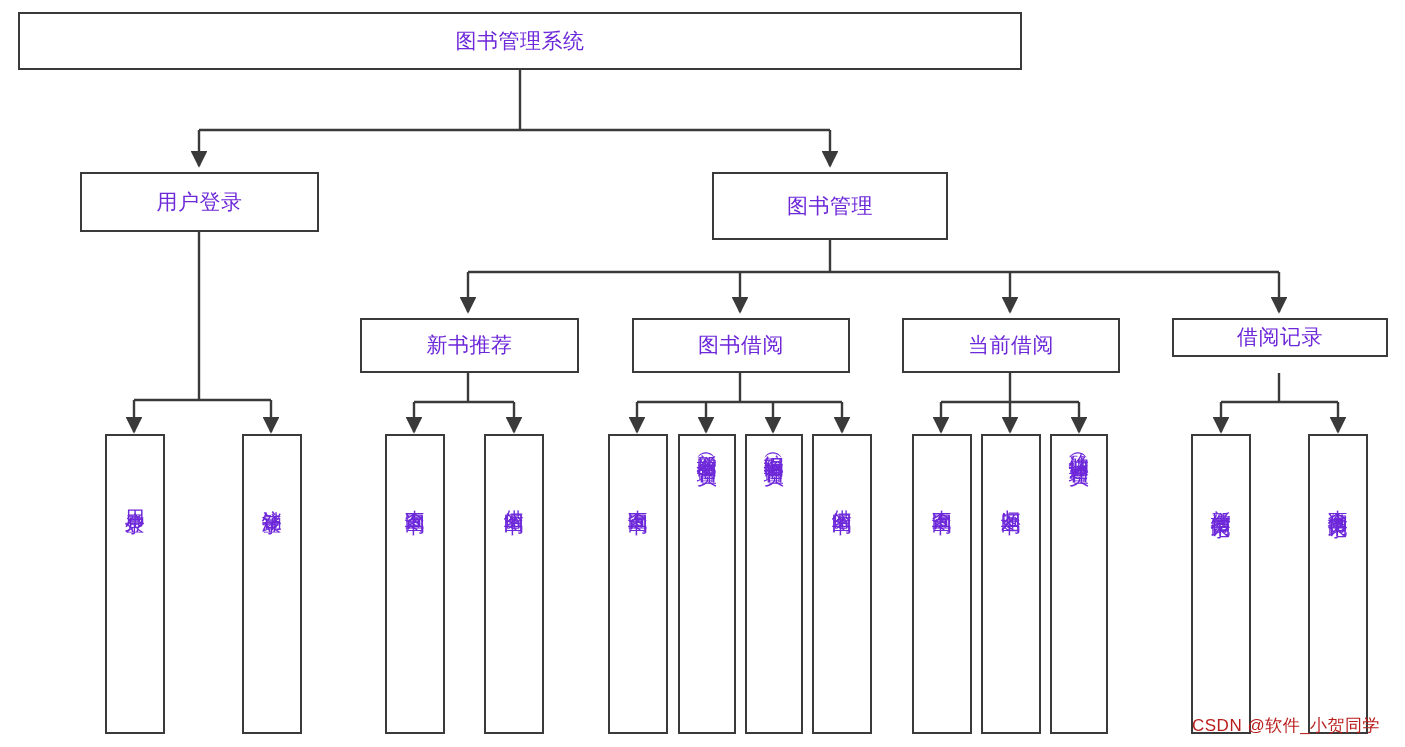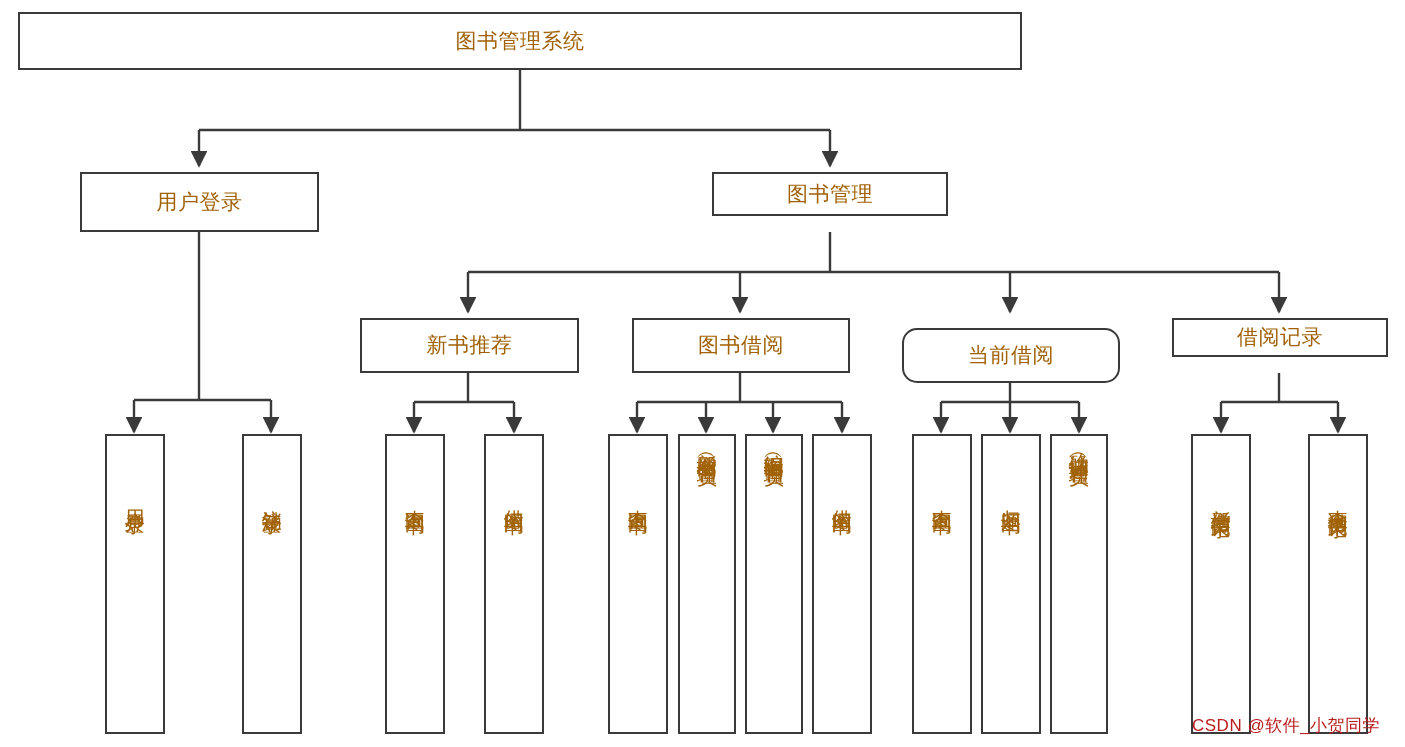--- a/index.html
+++ b/index.html
@@ -32,21 +32,21 @@
     display: flex;
     align-items: center;
     justify-content: center;
     color: #1a1a1a;
   }
   .node-label {
     font-size: 21px;
     line-height: 1.25;
     letter-spacing: 0.5px;
     white-space: nowrap;
-    color: #a16207;
+    color: #6d28d9;
   }
   .node.leaf {
     align-items: flex-start;
     justify-content: center;
     padding-top: 0;
   }
   .node.leaf .node-label {
     writing-mode: vertical-rl;
     text-orientation: upright;
     font-size: 20px;
@@ -124,31 +124,31 @@
     </g>
   </svg>
 
   <div class="node" style="left:18px; top:12px; width:1004px; height:58px;">
     <span class="node-label">图书管理系统</span>
   </div>
 
   <div class="node" style="left:80px; top:172px; width:239px; height:60px;">
     <span class="node-label">用户登录</span>
   </div>
-  <div class="node" style="left:712px; top:172px; width:236px; height:44px;">
+  <div class="node" style="left:712px; top:172px; width:236px; height:68px;">
     <span class="node-label">图书管理</span>
   </div>
 
   <div class="node" style="left:632px; top:318px; width:218px; height:55px;">
     <span class="node-label">图书借阅</span>
   </div>
   <div class="node" style="left:360px; top:318px; width:219px; height:55px;">
     <span class="node-label">新书推荐</span>
   </div>
-  <div class="node" style="left:902px; top:328px; width:218px; height:55px;border-radius:15px;">
+  <div class="node" style="left:902px; top:318px; width:218px; height:55px;">
     <span class="node-label">当前借阅</span>
   </div>
   <div class="node" style="left:1172px; top:318px; width:216px; height:39px;">
     <span class="node-label">借阅记录</span>
   </div>
 
   <div class="node leaf align-mid" style="left:105px; top:434px; width:60px; height:300px;">
     <span class="node-label">用户登录</span>
   </div>
   <div class="node leaf align-mid" style="left:242px; top:434px; width:60px; height:300px;">

